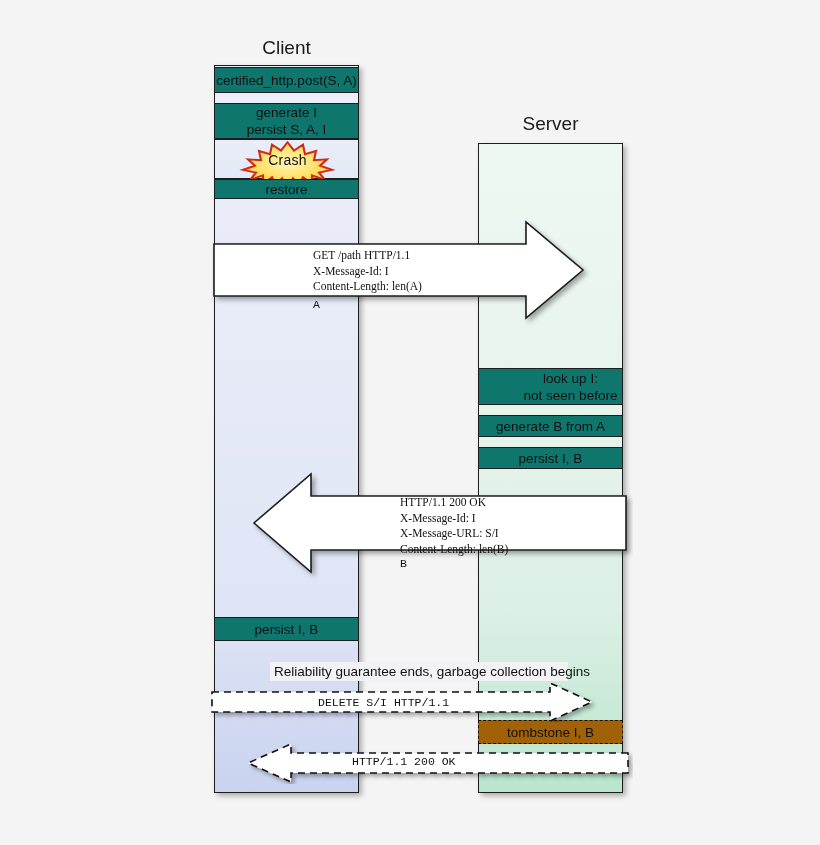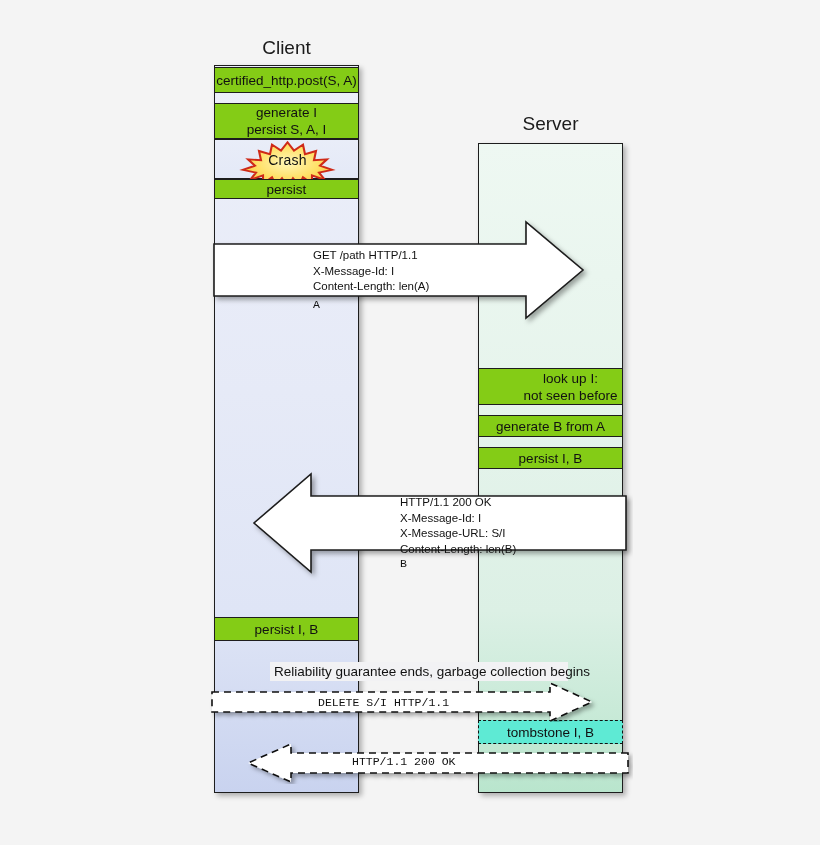--- a/index.html
+++ b/index.html
@@ -35,39 +35,39 @@
     background:linear-gradient(180deg,#eceff9 0%,#e6eaf7 45%,#dfe5f6 75%,#c9d3ef 100%);
   }
   #server-lifeline{
     left:470px;top:143px;width:145px;height:650px;
     background:linear-gradient(180deg,#eef8f2 0%,#e6f4ec 40%,#dcf0e5 72%,#b9e5cd 100%);
   }
 
   
   .act-box{
     position:absolute;
-    background:#84cc16;
+    background:#0f766e;
     border-top:1.5px solid #1d1d1d;
     border-bottom:1.5px solid #1d1d1d;
     box-sizing:border-box;
     font-size:13.5px;
     color:#111;
     text-align:center;
     line-height:17px;
     display:flex;
     flex-direction:column;
     align-items:center;
     justify-content:center;
     white-space:nowrap;
   }
   .act-box.client{left:206px;width:145px;border-left:1.5px solid #1d1d1d;border-right:1.5px solid #1d1d1d;}
   .act-box.server{left:470px;width:145px;border-left:1.5px solid #1d1d1d;border-right:1.5px solid #1d1d1d;}
   .act-box.dashed{
     border:1.6px dashed #111;
-    background:#5eead4;
+    background:#a16207;
   }
 
   
   #crash-cell{
     position:absolute;left:206px;top:139px;width:145px;height:40px;
     border-top:1.5px solid #1d1d1d;border-bottom:1.5px solid #1d1d1d;
     border-left:1.5px solid #1d1d1d;border-right:1.5px solid #1d1d1d;
     box-sizing:border-box;
     background:linear-gradient(180deg,#e9edf8,#e4e9f7);
   }
@@ -76,21 +76,21 @@
     position:absolute;left:0;top:0;width:145px;height:40px;
     display:flex;align-items:center;justify-content:center;
     font-size:14px;font-weight:normal;color:#111;
     letter-spacing:.2px;
   }
 
   
   .msg-arrow{position:absolute;}
   .msg-text{
     position:absolute;
-    font-family:Liberation Sans, sans-serif;
+    font-family:Liberation Serif, serif;
     font-size:11.5px;
     color:#111;
     line-height:15.5px;
     white-space:pre;
   }
   .msg-text-sans{
     position:absolute;
     font-family:"Liberation Mono", monospace;
     font-size:11.5px;
     color:#111;
@@ -141,21 +141,21 @@
         </radialGradient>
       </defs>
       <polygon points="72.5,3 79,12 88,5.5 90,16 101,12.5 99,22.5 112,21.5 105,28.5 117,33 104,36 110,44
                        97,39 97,48 88,41 84,50 78,42 72.5,52 67,42 61,50 57,41 48,48 48,39 35,44 41,36 28,33
                        40,28.5 33,21.5 46,22.5 44,12.5 55,16 57,5.5 66,12" transform="translate(0,-6) scale(1,0.92) translate(0,6)" fill="url(#starfill)" stroke="#cf2a18" stroke-width="2.1" stroke-linejoin="miter"></polygon>
     </svg>
     <div id="crash-label">Crash</div>
   </div>
 
   <div class="act-box client" style="top:179px;height:20px;">
-    <span>persist</span>
+    <span>restore</span>
   </div>
 
 
   <div class="act-box client" style="top:617px;height:24px;">
     <span>persist I, B</span>
   </div>
 
   <div class="act-box server" style="top:368px;height:37px;padding-left:40px;">
     <span>look up I:</span>
     <span>not seen before</span>

